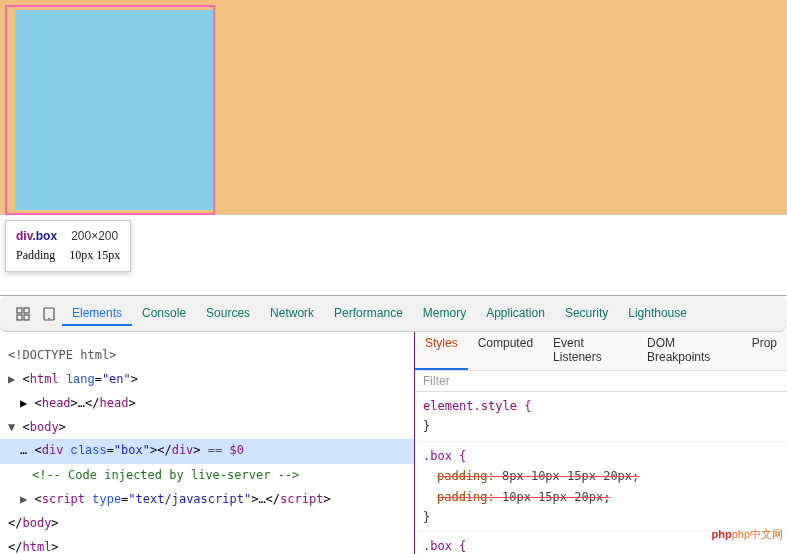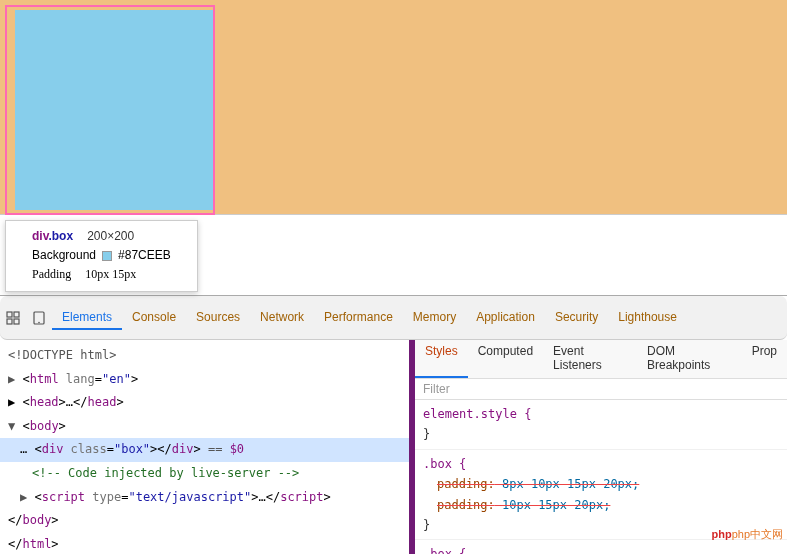--- a/index.html
+++ b/index.html
@@ -31,21 +31,21 @@
       pointer-events: none;
     }
 
     
     #tooltip {
       position: absolute;
       top: 220px;
       left: 5px;
       background: #fff;
       border: 1px solid #ccc;
-      padding: 6px 26px;
+      padding: 6px 10px;
       font-family: Arial, sans-serif;
       font-size: 12px;
       z-index: 10;
       box-shadow: 0 2px 6px rgba(0,0,0,0.2);
       line-height: 1.6;
     }
     #tooltip .tooltip-title { font-weight: bold; }
     #tooltip .tooltip-title span.tag { color: #881280; }
     #tooltip .tooltip-title span.class { color: #1a1aa6; }
     #tooltip .tooltip-size { color: #333; margin-left: 8px; }
@@ -64,22 +64,22 @@
       display: flex;
       flex-direction: column;
     }
 
     
     #devtools-tabs {
       display: flex;
       align-items: center;
       background: #f1f1f1;
       border-bottom: 1px solid #ccc;
-      height: 44px;
-      padding: 0 0;
+      height: 36px;
+      padding: 0 10px;
       gap: 0;
       border-radius: 7px;
     }
     .devtools-icon-btn {
       width: 26px;
       height: 26px;
       display: flex;
       align-items: center;
       justify-content: center;
       cursor: pointer;
@@ -87,55 +87,55 @@
       font-size: 14px;
       background: none;
       border: none;
       outline: none;
     }
     .devtools-tab {
       padding: 4px 10px;
       font-family: Arial, sans-serif;
       font-size: 12px;
       cursor: pointer;
-      color: #a16207;
+      color: #0f766e;
       border-bottom: 2px solid transparent;
       white-space: nowrap;
     }
     .devtools-tab.active {
       border-bottom: 2px solid #1a73e8;
       color: #1a73e8;
     }
 
     
     #devtools-content {
       display: flex;
       flex: 1;
       overflow: hidden;
     }
 
     
     #elements-panel {
       width: 415px;
-      border-right: 6px solid #701a75;
+      border-right: 1px solid #701a75;
       overflow-y: auto;
-      padding: 4px 0;
+      padding: 12px 0;
       font-size: 12px;
       font-family: 'Consolas', monospace;
       line-height: 1.8;
     }
     .el-line {
       padding: 1px 8px;
       white-space: nowrap;
     }
     .el-line.selected {
       background: #d0e4ff;
     }
     .tag-name { color: #881280; }
-    .attr-name { color: #737373; }
+    .attr-name { color: #1d4ed8; font-family: Liberation Mono, monospace; }
     .attr-val { color: #1a1aa6; }
     .el-comment { color: #236e25; }
     .el-arrow { color: #555; cursor: pointer; }
     .el-equals { color: #555; font-style: italic; }
     .el-dollar { color: #881280; }
 
     
     #styles-panel {
       flex: 1;
       overflow-y: auto;
@@ -172,21 +172,21 @@
     }
 
     .style-block {
       padding: 4px 8px;
       line-height: 1.7;
       border-bottom: 1px solid #f0f0f0;
     }
     .style-selector { color: #881280; }
     .style-brace { color: #333; }
     .style-prop { color: #994500; }
-    .style-val { color: #0369a1; margin-top: 20px; }
+    .style-val { color: #404040; margin-top: 20px; }
     .style-strikethrough { text-decoration: line-through; color: #e44; }
 
     
     #watermark {
       position: absolute;
       bottom: 12px;
       right: 4px;
       font-size: 11px;
       color: #e06000;
       font-family: Arial, sans-serif;
@@ -200,25 +200,20 @@
   <div id="box-element"></div>
   <div id="box-highlight"></div>
 </div>
 
 <div id="tooltip">
   <div class="tooltip-row">
     <span class="tooltip-title">
       <span class="tag">div</span><span class="class">.box</span>
     </span>
     <span class="tooltip-size">200×200</span>
-  </div>
-  <div class="tooltip-row" style="font-family:Arial,sans-serif;font-size:12px;">
-    <span>Background</span>
-    <span class="color-swatch"></span>
-    <span>#87CEEB</span>
   </div>
   <div class="tooltip-row" style="font-family:Liberation Serif, serif;font-size:12px;">
     <span>Padding</span>
     <span style="margin-left:8px;text-align:right;">10px 15px</span>
   </div>
 </div>
 
 <div id="devtools">
 
   <div id="devtools-tabs">
@@ -251,21 +246,21 @@
 
     <div id="elements-panel">
       <div class="el-line">
         <span style="color:#555;">&lt;!DOCTYPE html&gt;</span>
       </div>
       <div class="el-line">
         <span class="el-arrow">▶</span>
         <span> &lt;<span class="tag-name">html</span> <span class="attr-name">lang</span>=<span class="attr-val">"en"</span>&gt;</span>
       </div>
       <div class="el-line">
-        <span style="">▶ &lt;<span class="tag-name">head</span>&gt;…&lt;/<span class="tag-name">head</span>&gt;</span>
+        <span style="margin-left:12px;">▶ &lt;<span class="tag-name">head</span>&gt;…&lt;/<span class="tag-name">head</span>&gt;</span>
       </div>
       <div class="el-line">
         <span class="el-arrow">▼</span>
         <span> &lt;<span class="tag-name">body</span>&gt;</span>
       </div>
       <div class="el-line selected" style="cursor:pointer;">
         <span style="margin-left:12px;">… </span>
         <span>&lt;<span class="tag-name">div</span> <span class="attr-name">class</span>=<span class="attr-val">"box"</span>&gt;&lt;/<span class="tag-name">div</span>&gt;</span>
         <span class="el-equals"> == </span>
         <span class="el-dollar">$0</span>

